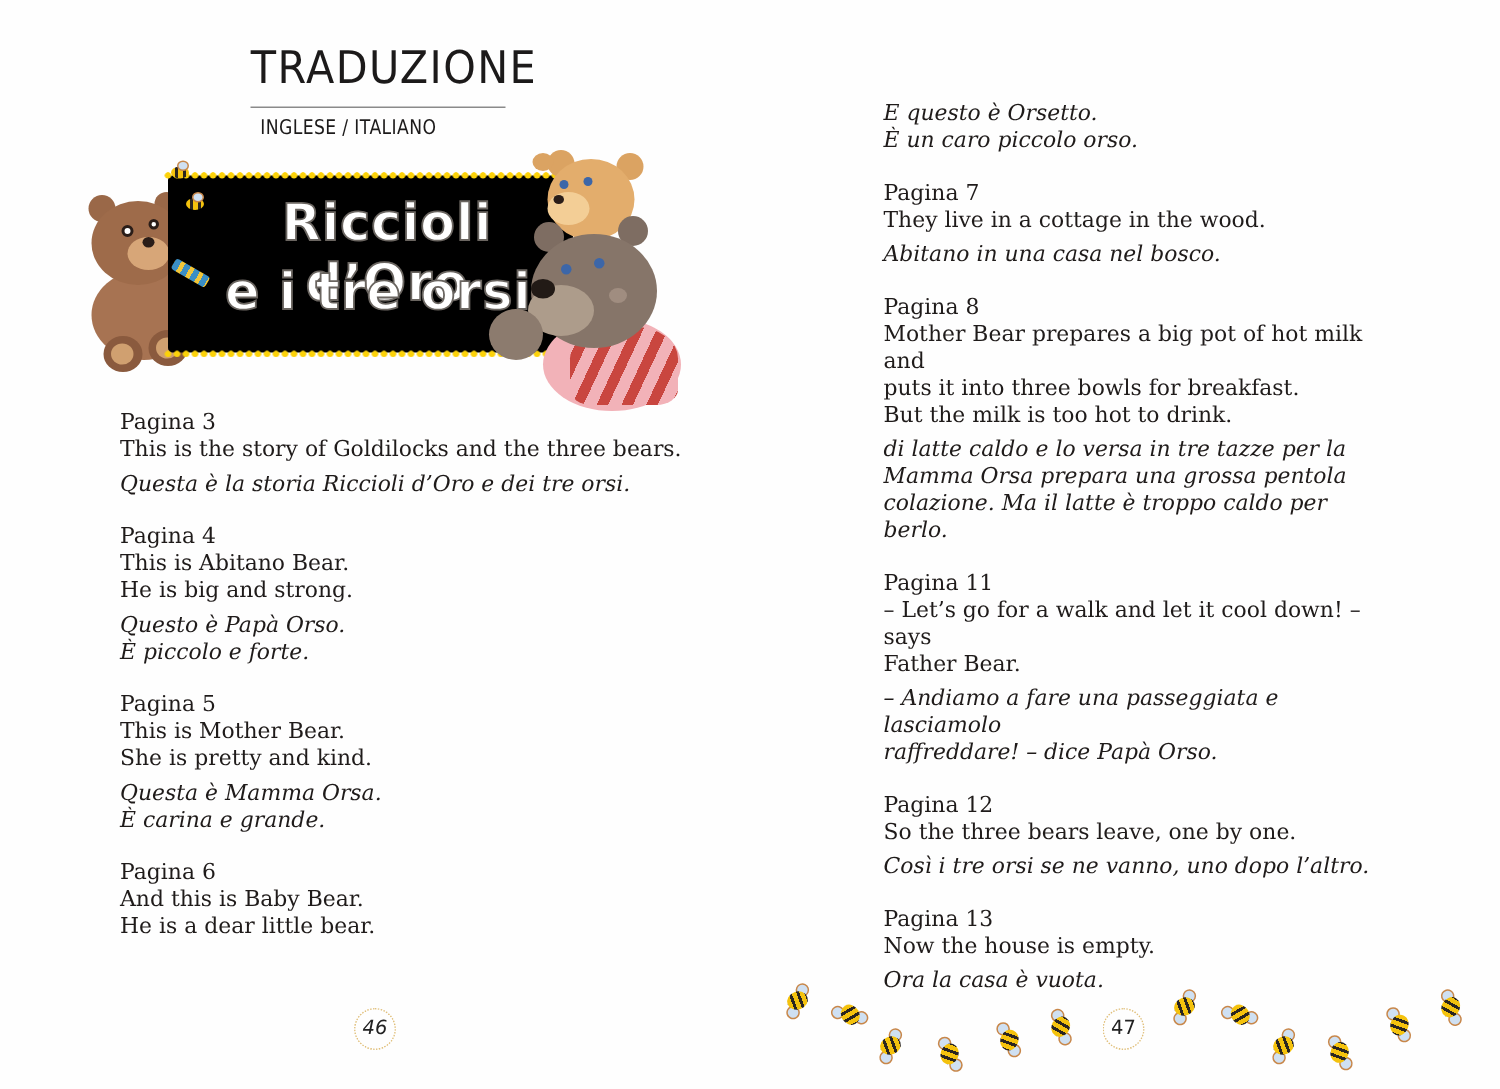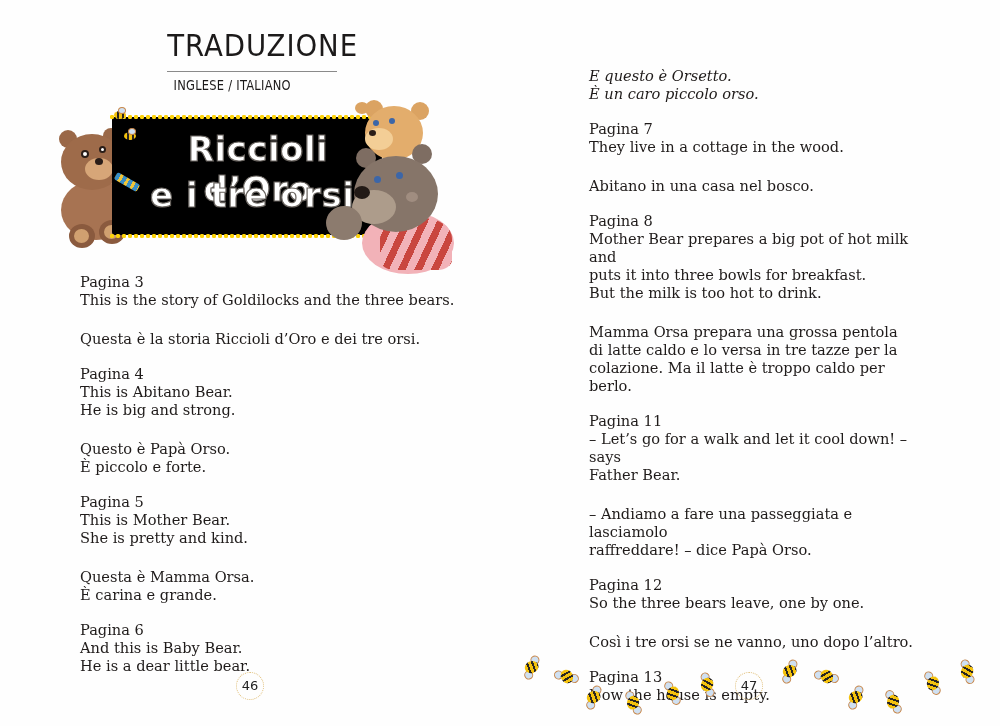--- a/index.html
+++ b/index.html
@@ -70,26 +70,26 @@
   .mini-bee { position: absolute; width: 12px; height: 8px; border-radius: 50%; background: repeating-linear-gradient(90deg, #f4c20d 0 3px, #2a2520 3px 5px); }
   .mini-bee::after { content: ""; position: absolute; left: 4px; top: -4px; width: 6px; height: 5px; border-radius: 50%; background: #cfe0f2; border: 1px solid #c8874a; }
 
   
   .col { position: absolute; font-size: 14.6px; line-height: 18px; }
   .col-left { left: 80px; top: 273px; width: 380px; }
   .col-right { left: 589px; top: 67px; width: 340px; }
   .entry { margin-bottom: 17px; }
   .entry-heading { font-weight: normal; display: block; }
   .en { display: block; }
-  .it { display: block; margin-top: 21px; }
+  .it { display: block; font-style: italic; margin-top: 5px; }
   .line { display: block; }
 
   
   .pagenum { position: absolute; width: 28px; height: 28px; border-radius: 50%; border: 1.5px dotted #e0bf7a; text-align: center; line-height: 25px; font-family: "DejaVu Sans", sans-serif; font-size: 13px; color: #222; }
-  .pagenum-left { left: 236px; top: 672px; }
+  .pagenum-left { left: 236px; top: 672px; font-style: italic; }
   .pagenum-right { left: 735px; top: 672px; }
 
   
   .bee { position: absolute; width: 22px; height: 22px; }
   .bee .wing { position: absolute; width: 9px; height: 9px; border-radius: 50%; background: #cfe0f2; border: 1.3px solid #c8874a; }
   .bee .w1 { left: 12px; top: 0px; }
   .bee .w2 { left: 1px; top: 12px; }
   .bee .bee-body { position: absolute; left: 4px; top: 4px; width: 14px; height: 12px; border-radius: 50%; background: repeating-linear-gradient(90deg, #f4c20d 0 3px, #2a2520 3px 5px); }
 </style>
 </head>
@@ -218,22 +218,22 @@
         </span>
     </div>
     <div class="entry">
       <span class="entry-heading">Pagina 8</span>
       <span class="en">
         <span class="line">Mother Bear prepares a big pot of hot milk and</span>
         <span class="line">puts it into three bowls for breakfast.</span>
         <span class="line">But the milk is too hot to drink.</span>
       </span>
       <span class="it">
+        <span class="line">di latte caldo e lo versa in tre tazze per la</span>
         <span class="line">Mamma Orsa prepara una grossa pentola</span>
-        <span class="line">di latte caldo e lo versa in tre tazze per la</span>
         <span class="line">colazione. Ma il latte è troppo caldo per berlo.</span>
       </span>
     </div>
     <div class="entry">
       <span class="entry-heading">Pagina 11</span>
       <span class="en">
         <span class="line">– Let’s go for a walk and let it cool down! – says</span>
         <span class="line">Father Bear.</span>
       </span>
       <span class="it">

